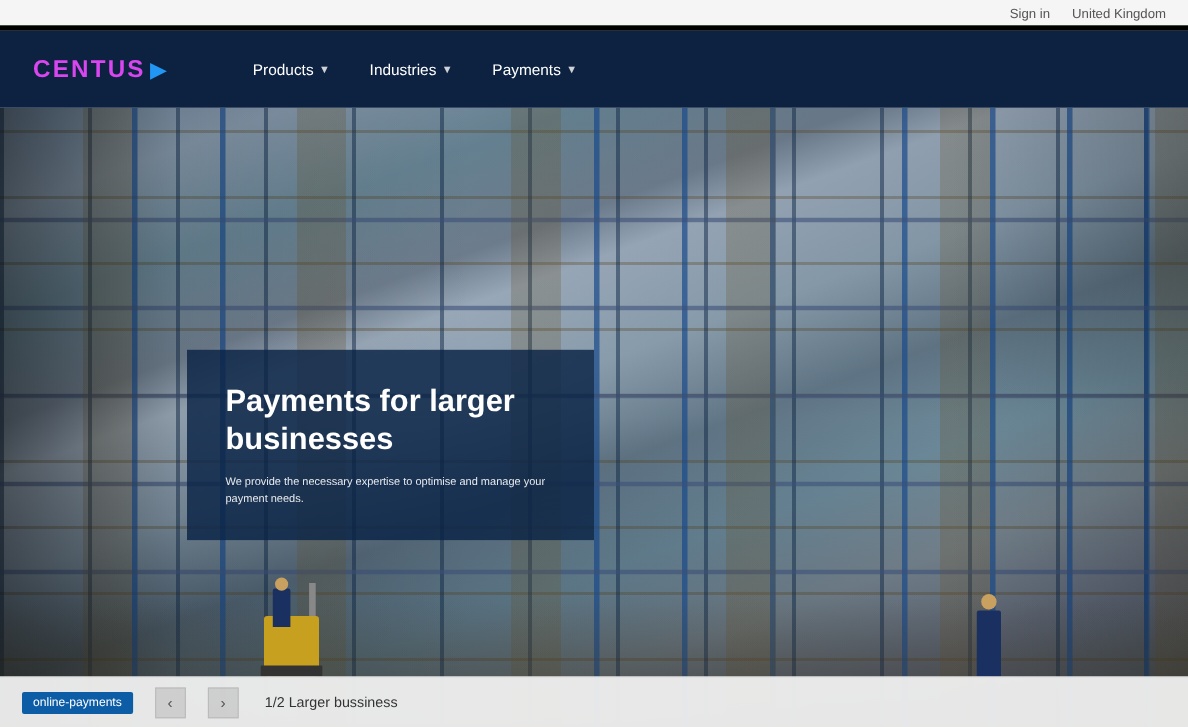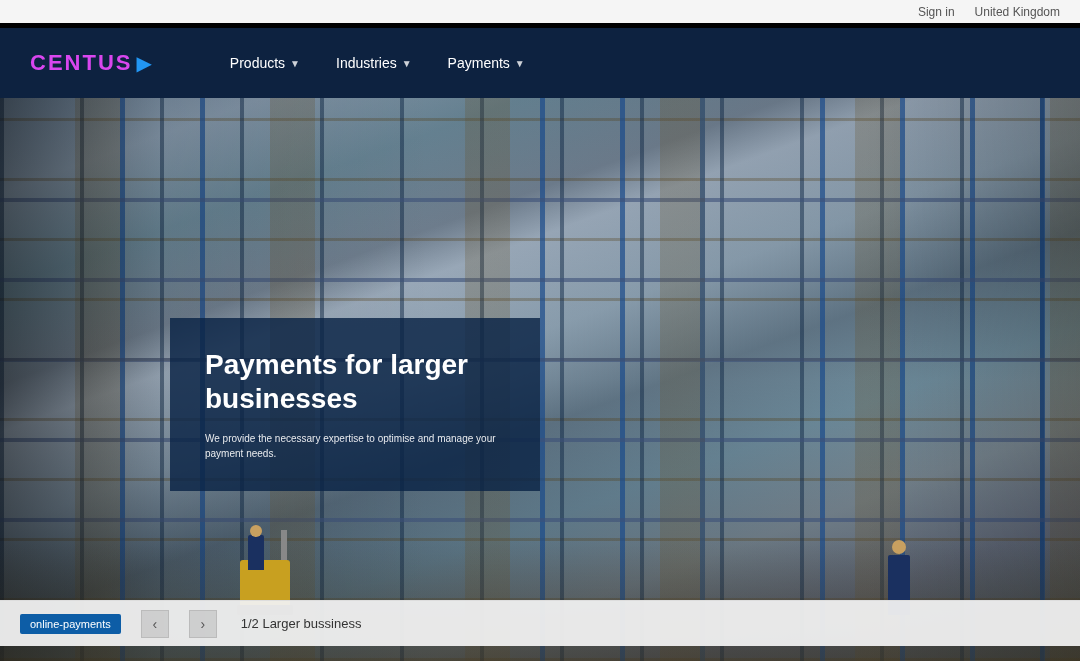--- a/index.html
+++ b/index.html
@@ -192,21 +192,21 @@
 
     .hero-subtitle {
       color: rgba(255,255,255,0.9);
       font-size: 10px;
       line-height: 1.5;
     }
 
     
     .bottom-bar {
       position: absolute;
-      bottom: 15px;
+      bottom: 0;
       width: 100%;
       height: 46px;
       background: rgba(240, 240, 240, 0.95);
       display: flex;
       align-items: center;
       padding: 16px 20px;
       gap: 20px;
       border-top: 1px solid #ddd;
       z-index: 10;
     }

